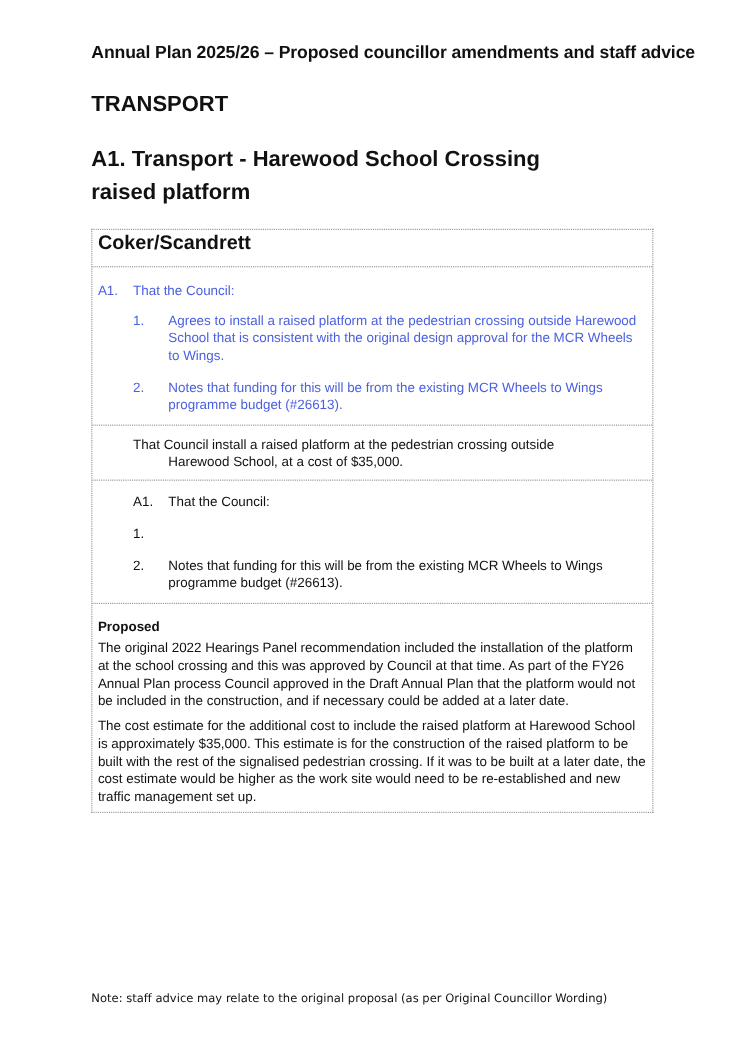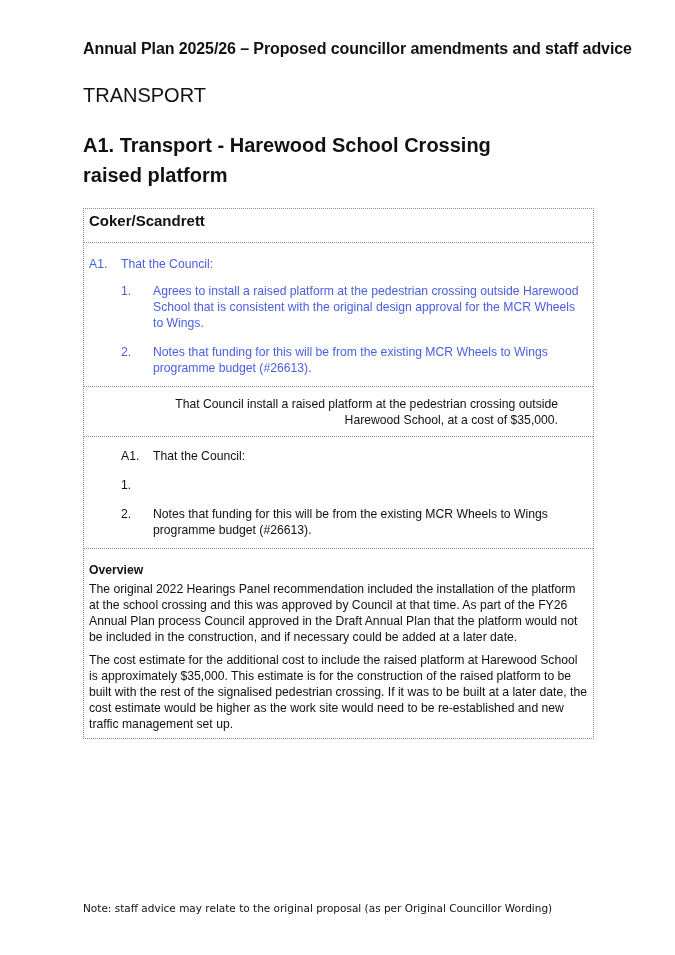--- a/index.html
+++ b/index.html
@@ -21,21 +21,21 @@
       top: 40px;
       font-size: 16px;
       font-weight: bold;
       letter-spacing: -0.1px;
     }
     .section-title {
       position: absolute;
       left: 83px;
       top: 84px;
       font-size: 20px;
-      font-weight: normal;
+      font-weight: bold;
     }
     .item-title {
       position: absolute;
       left: 83px;
       top: 130px;
       width: 470px;
       font-size: 20px;
       font-weight: bold;
       line-height: 30px;
     }
@@ -47,21 +47,21 @@
       border: 1px dotted #8a8a8a;
       box-sizing: border-box;
     }
     .row {
       border-top: 1px dotted #8a8a8a;
       padding: 2px 5px 6px 5px;
     }
     .row:first-child { border-top: none; }
     .row-head {
       font-weight: bold;
-      font-size: 15px;
+      font-size: 18px;
       line-height: 19px;
     }
     .p {
       font-size: 12.2px;
       line-height: 16px;
     }
     .blue { color: #4a5fe0; }
     .numrow {
       display: flex;
       font-size: 12.2px;
@@ -105,37 +105,37 @@
       <span class="num">1.</span>
       <span class="txt">Agrees to install a raised platform at the pedestrian crossing outside Harewood School that is consistent with the original design approval for the MCR Wheels to Wings.</span>
     </div>
     <div class="numrow blue" style="margin-top:13px; padding-left:32px;">
       <span class="num">2.</span>
       <span class="txt">Notes that funding for this will be from the existing MCR Wheels to Wings programme budget (#26613).</span>
     </div>
   </div>
 
   <div class="row" style="padding-bottom:8px;">
-    <div class="p" style="margin-top:7px; padding-left:64px; text-indent:-32px; padding-right:30px;text-align:right;">That Council install a raised platform at the pedestrian crossing outside Harewood School, at a cost of $35,000.</div>
+    <div class="p" style="margin-top:7px; padding-left:64px; text-indent:-32px; padding-right:30px;">That Council install a raised platform at the pedestrian crossing outside Harewood School, at a cost of $35,000.</div>
   </div>
 
   <div class="row" style="padding-bottom:10px;">
     <div class="numrow" style="margin-top:9px; padding-left:32px;">
       <span class="num">A1.</span>
       <span class="txt">That the Council:</span>
     </div>
     <div class="numrow" style="margin-top:13px; padding-left:32px;">
       <span class="num">1.</span>
     </div>
     <div class="numrow" style="margin-top:13px; padding-left:32px;">
       <span class="num">2.</span>
       <span class="txt">Notes that funding for this will be from the existing MCR Wheels to Wings programme budget (#26613).</span>
     </div>
   </div>
 
   <div class="row" style="padding-bottom:6px;">
-    <div class="overview-h">Overview</div>
+    <div class="overview-h">Proposed</div>
     <div class="p">The original 2022 Hearings Panel recommendation included the installation of the platform at the school crossing and this was approved by Council at that time.  As part of the FY26 Annual Plan process Council approved in the Draft Annual Plan that the platform would not be included in the construction, and if necessary could be added at a later date.</div>
     <div class="p" style="margin-top:7px;">The cost estimate for the additional cost to include the raised platform at Harewood School is approximately $35,000. This estimate is for the construction of the raised platform to be built with the rest of the signalised pedestrian crossing. If it was to be built at a later date, the cost estimate would be higher as the work site would need to be re-established and new traffic management set up.</div>
   </div>
 </div>
 
 <div class="note"><b>Note</b><span>: staff advice may relate to the original proposal (as per Original Councillor Wording)</span></div>
 
 </body></html>

